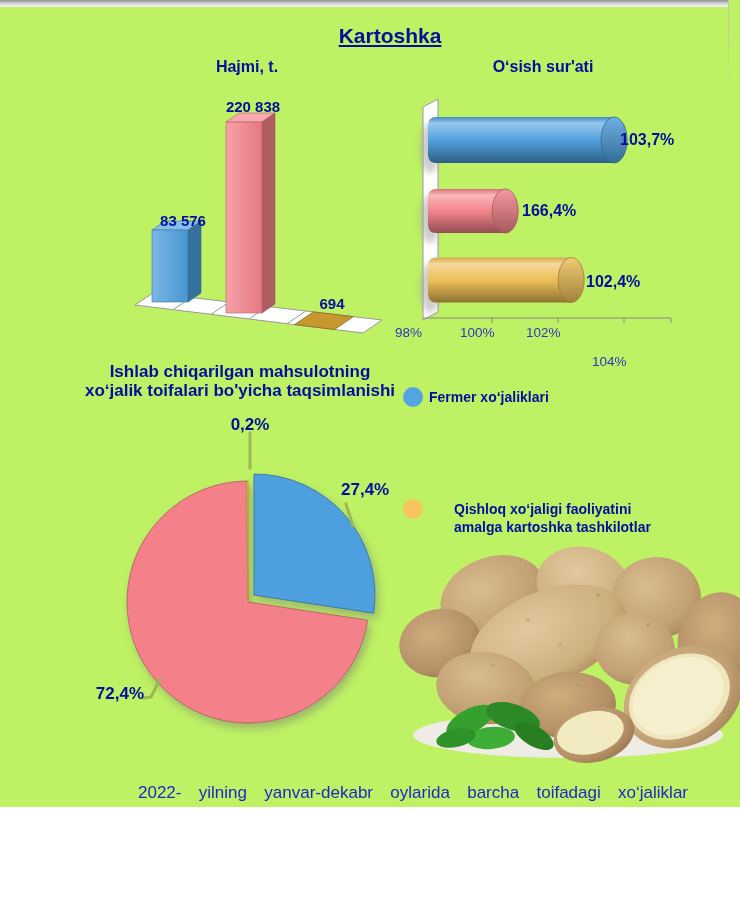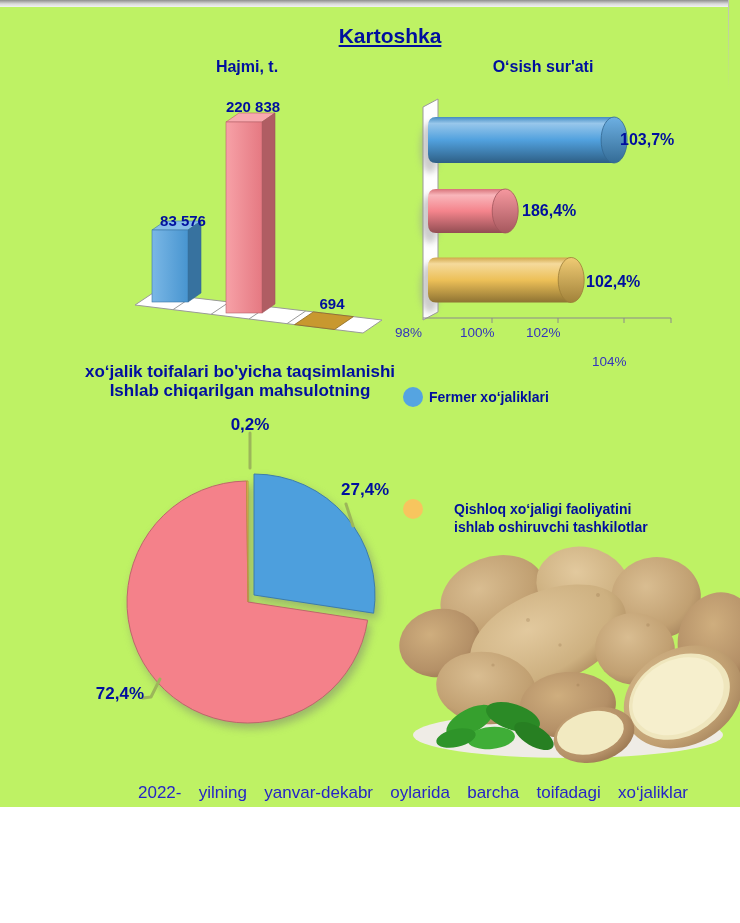--- a/index.html
+++ b/index.html
@@ -126,30 +126,30 @@
       <path d="M36,35 H214.10000000000008 V81 H36 Q28,81 28,72 V44 Q28,35 36,35 Z" fill="url(#cg0)"></path>
       <ellipse cx="214.10000000000008" cy="58" rx="13" ry="23" fill="url(#cc0)" stroke="rgb(50,103,144)" stroke-width="0.8"></ellipse>
       <ellipse cx="30" cy="137" rx="10" ry="24" fill="#9a9a9a" opacity="0.5" filter="url(#blurG)"></ellipse>
       <path d="M36,107 H105.20000000000019 V151 H36 Q28,151 28,142 V116 Q28,107 36,107 Z" fill="url(#cg1)"></path>
       <ellipse cx="105.20000000000019" cy="129" rx="13" ry="22" fill="url(#cc1)" stroke="rgb(159,84,90)" stroke-width="0.8"></ellipse>
       <ellipse cx="30" cy="206" rx="10" ry="24.5" fill="#9a9a9a" opacity="0.5" filter="url(#blurG)"></ellipse>
       <path d="M36,175.5 H171.2000000000002 V220.5 H36 Q28,220.5 28,211.5 V184.5 Q28,175.5 36,175.5 Z" fill="url(#cg2)"></path>
       <ellipse cx="171.2000000000002" cy="198" rx="13" ry="22.5" fill="url(#cc2)" stroke="rgb(154,124,55)" stroke-width="0.8"></ellipse>
     </svg>
   <div class="cyl-label" style="left:620px;top:131px;">103,7%</div>
-  <div class="cyl-label" style="left:522px;top:202px;">186,4%</div>
+  <div class="cyl-label" style="left:522px;top:202px;">166,4%</div>
   <div class="cyl-label" style="left:586px;top:273px;">102,4%</div>
   <div class="tick-label" style="left:395px;">98%</div>
   <div class="tick-label" style="left:460px;">100%</div>
   <div class="tick-label" style="left:526px;">102%</div>
   <div class="tick-label" style="left:592px;margin-top:29px;">104%</div>
 
   <div id="pie-title" class="navy">
+    <div>Ishlab chiqarilgan mahsulotning</div>
     <div>xoʻjalik toifalari bo'yicha taqsimlanishi</div>
-    <div>Ishlab chiqarilgan mahsulotning</div>
   </div>
   <svg id="pie-svg" width="320" height="330" viewBox="0 0 320 330">
       <g style="filter:drop-shadow(3px 5px 4px rgba(110,110,110,.45))">
         <path d="M160,194 L279.63,212.18 A121,121 0 1 1 158.48,73.01 Z" fill="#f4818a" stroke="rgb(190,101,108)" stroke-width="1" stroke-linejoin="round"></path>
         <path d="M166,187 L166.00,66.00 A121,121 0 0 1 285.63,205.18 Z" fill="#4d9fdd" stroke="rgb(60,124,172)" stroke-width="1" stroke-linejoin="round"></path>
         <path d="M160,194 L158.48,73.01 A121,121 0 0 1 160.00,73.00 Z" fill="#edbf55" stroke="rgb(185,149,66)" stroke-width="1" stroke-linejoin="round"></path>
       </g>
       <line x1="162" y1="25" x2="162" y2="60" stroke="#9cb65a" stroke-width="3" stroke-linecap="round"></line>
       <line x1="258" y1="96" x2="265" y2="118" stroke="#9cb65a" stroke-width="3" stroke-linecap="round"></line>
       <path d="M72,271 L63,289 L55,290" fill="none" stroke="#9cb65a" stroke-width="3" stroke-linecap="round" stroke-linejoin="round"></path>
@@ -161,21 +161,21 @@
   <div id="legend-item-0" class="legend-item">
     <span class="legend-dot" style="background-color: rgb(85, 164, 225);"></span>
     <div class="legend-text">
       <div>Fermer xoʻjaliklari</div>
     </div>
   </div>
   <div id="legend-item-2" class="legend-item">
     <span class="legend-dot" style="background-color: rgb(247, 197, 94);"></span>
     <div class="legend-text">
       <div>Qishloq xoʻjaligi faoliyatini</div>
-      <div>ishlab oshiruvchi tashkilotlar</div>
+      <div>amalga kartoshka tashkilotlar</div>
     </div>
   </div>
 
   <svg id="potato-svg" width="342" height="238" viewBox="0 0 342 238">
     <defs>
       <radialGradient id="pgA" cx="40%" cy="35%" r="75%">
         <stop offset="0" stop-color="#d9bd91"></stop>
           <stop offset="0.7" stop-color="#c1a072"></stop>
           <stop offset="1" stop-color="#a2805a"></stop>
       </radialGradient>

